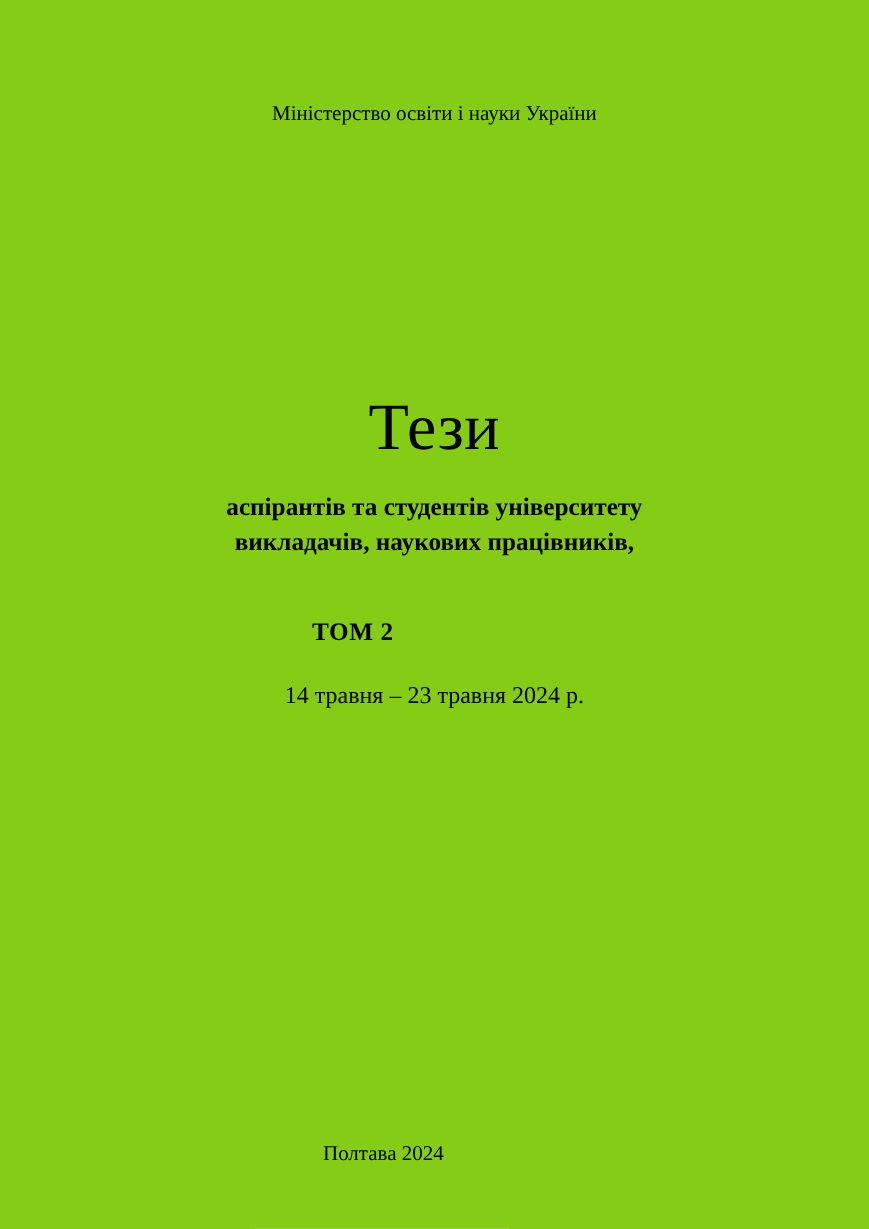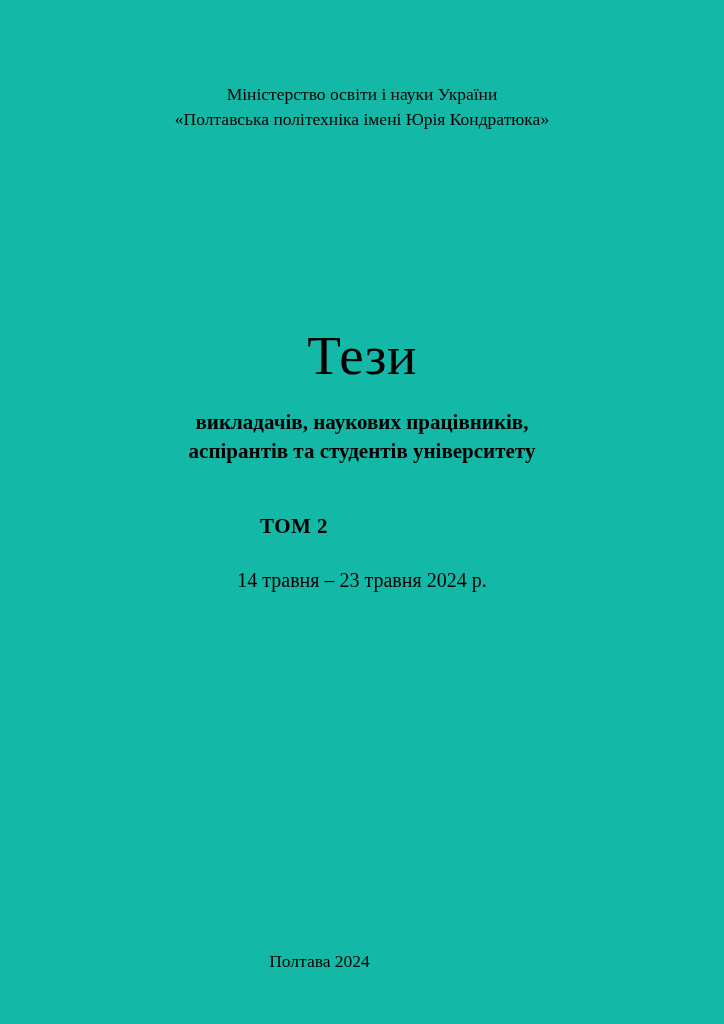--- a/index.html
+++ b/index.html
@@ -13,21 +13,21 @@
     font-family: "Liberation Serif", "DejaVu Serif", serif;
     color: #000000;
     position: relative;
     overflow: hidden;
   }
   .page {
     width: 724px;
     height: 1024px;
     box-sizing: border-box;
     position: relative;
-    background: #14b8a6;
+    background: #84cc16;
   }
   .header-block {
     position: absolute;
     top: 82px;
     left: 0;
     width: 724px;
     text-align: center;
     font-size: 17.5px;
     line-height: 25px;
   }
@@ -86,28 +86,27 @@
     font-size: 17.5px;
   }
 </style>
 </head>
 <body>
 
 <div class="page">
 
   <div class="header-block">
     <div>Міністерство освіти і науки України</div>
-    <div>«Полтавська політехніка імені Юрія Кондратюка»</div>
   </div>
 
   <div class="title-main">Тези</div>
 
   <div class="subtitle">
+    <div>аспірантів та студентів університету</div>
     <div>викладачів, наукових працівників,</div>
-    <div>аспірантів та студентів університету</div>
   </div>
 
   <div class="volume">ТОМ 2</div>
 
   <div class="dates">14 травня – 23 травня 2024 р.</div>
 
   <div class="footer">Полтава 2024</div>
 
 </div>
 

